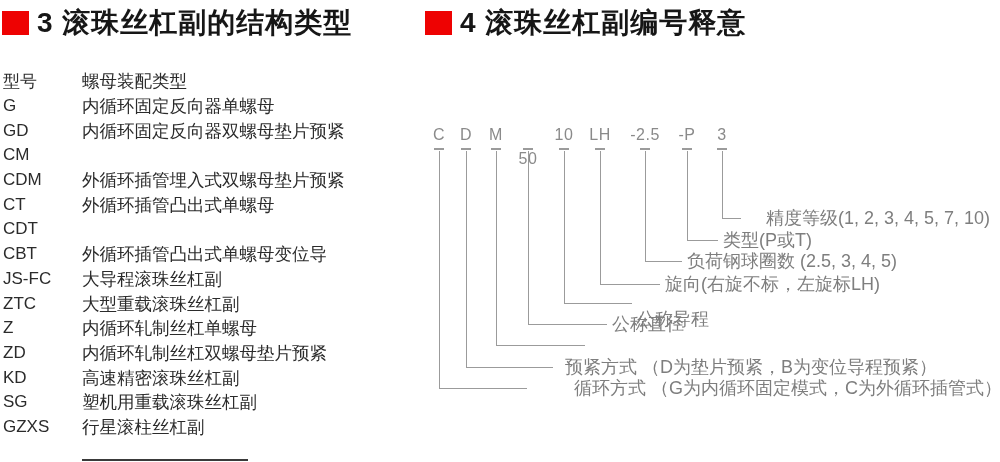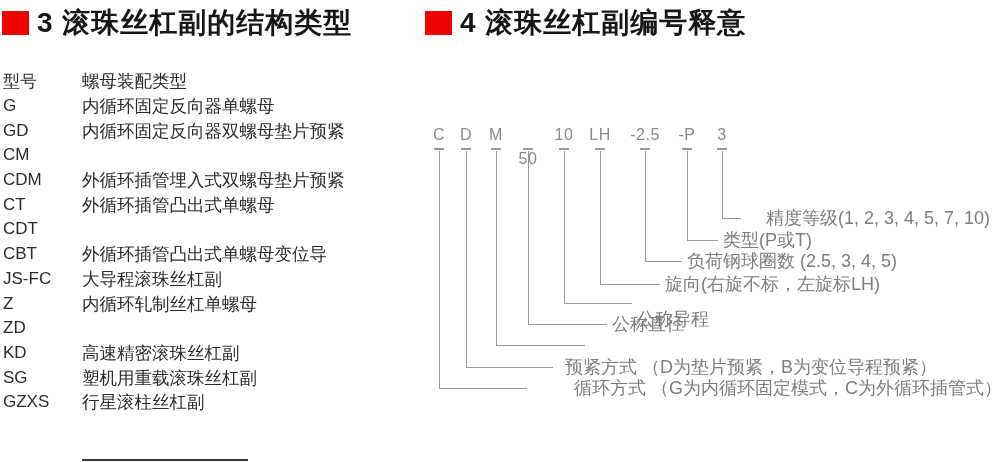--- a/index.html
+++ b/index.html
@@ -79,25 +79,30 @@
     </div>
     <div class="trow">
       <span class="model">CBT</span>
       <span class="desc">外循环插管凸出式单螺母变位导</span>
     </div>
     <div class="trow">
       <span class="model">JS-FC</span>
       <span class="desc">大导程滚珠丝杠副</span>
     </div>
     <div class="trow">
+      <span class="model">ZTC</span>
+      <span class="desc">大型重载滚珠丝杠副</span>
+    </div>
+    <div class="trow">
       <span class="model">Z</span>
       <span class="desc">内循环轧制丝杠单螺母</span>
     </div>
     <div class="trow">
       <span class="model">ZD</span>
+      <span class="desc">内循环轧制丝杠双螺母垫片预紧</span>
     </div>
     <div class="trow">
       <span class="model">KD</span>
       <span class="desc">高速精密滚珠丝杠副</span>
     </div>
     <div class="trow">
       <span class="model">SG</span>
       <span class="desc">塑机用重载滚珠丝杠副</span>
     </div>
     <div class="trow">

